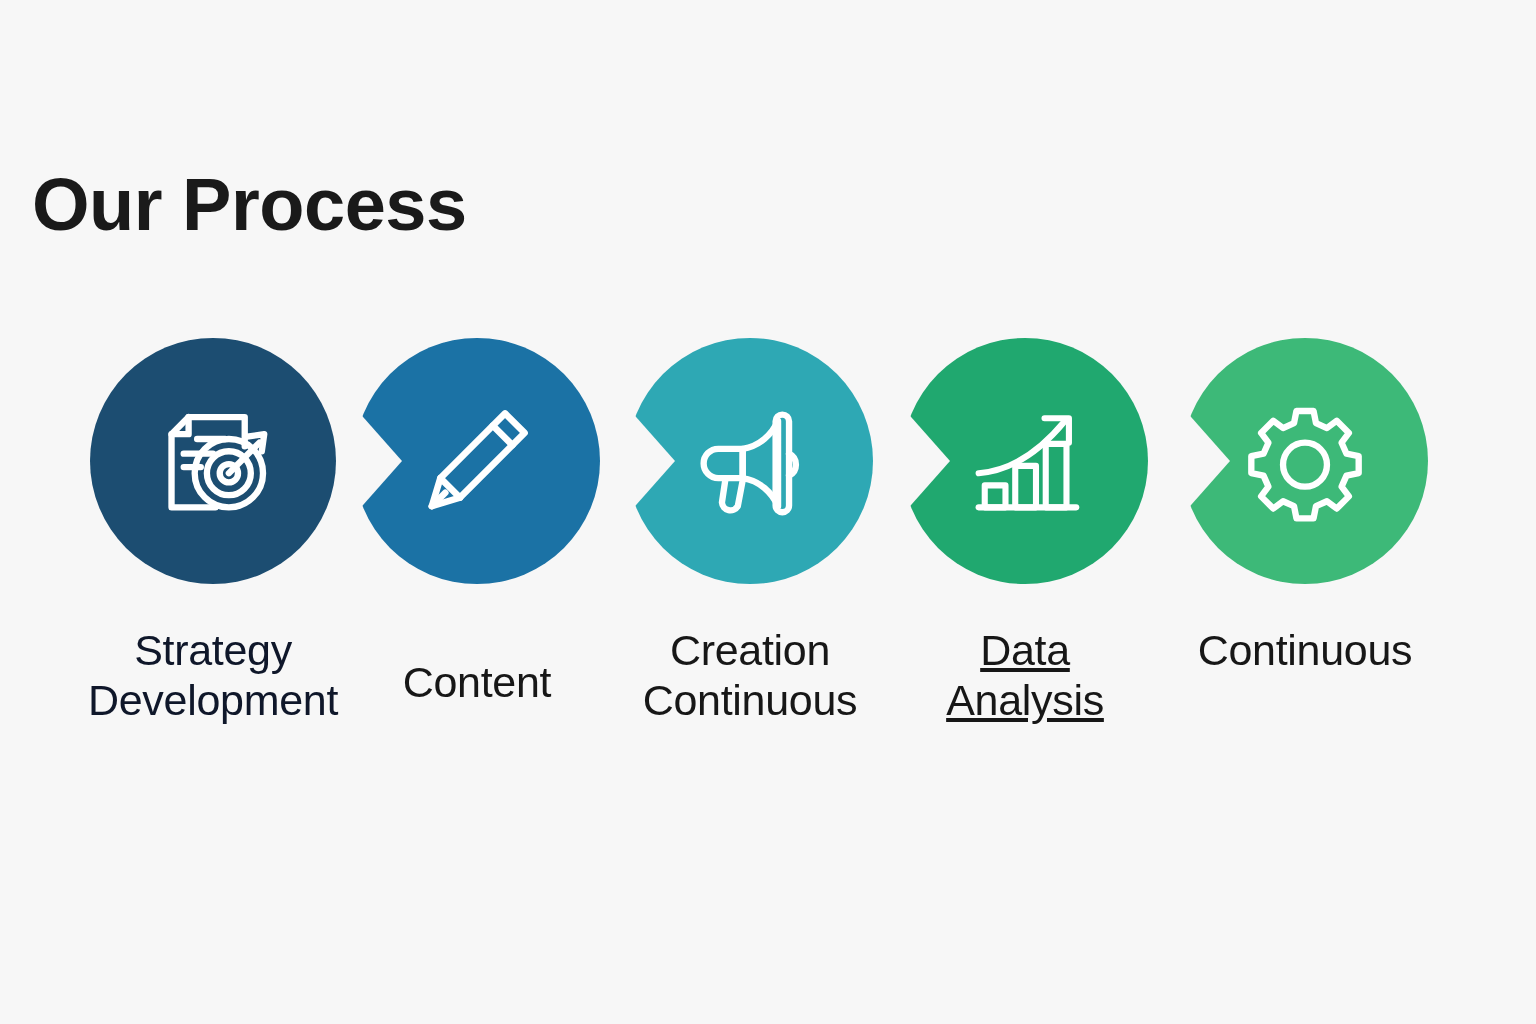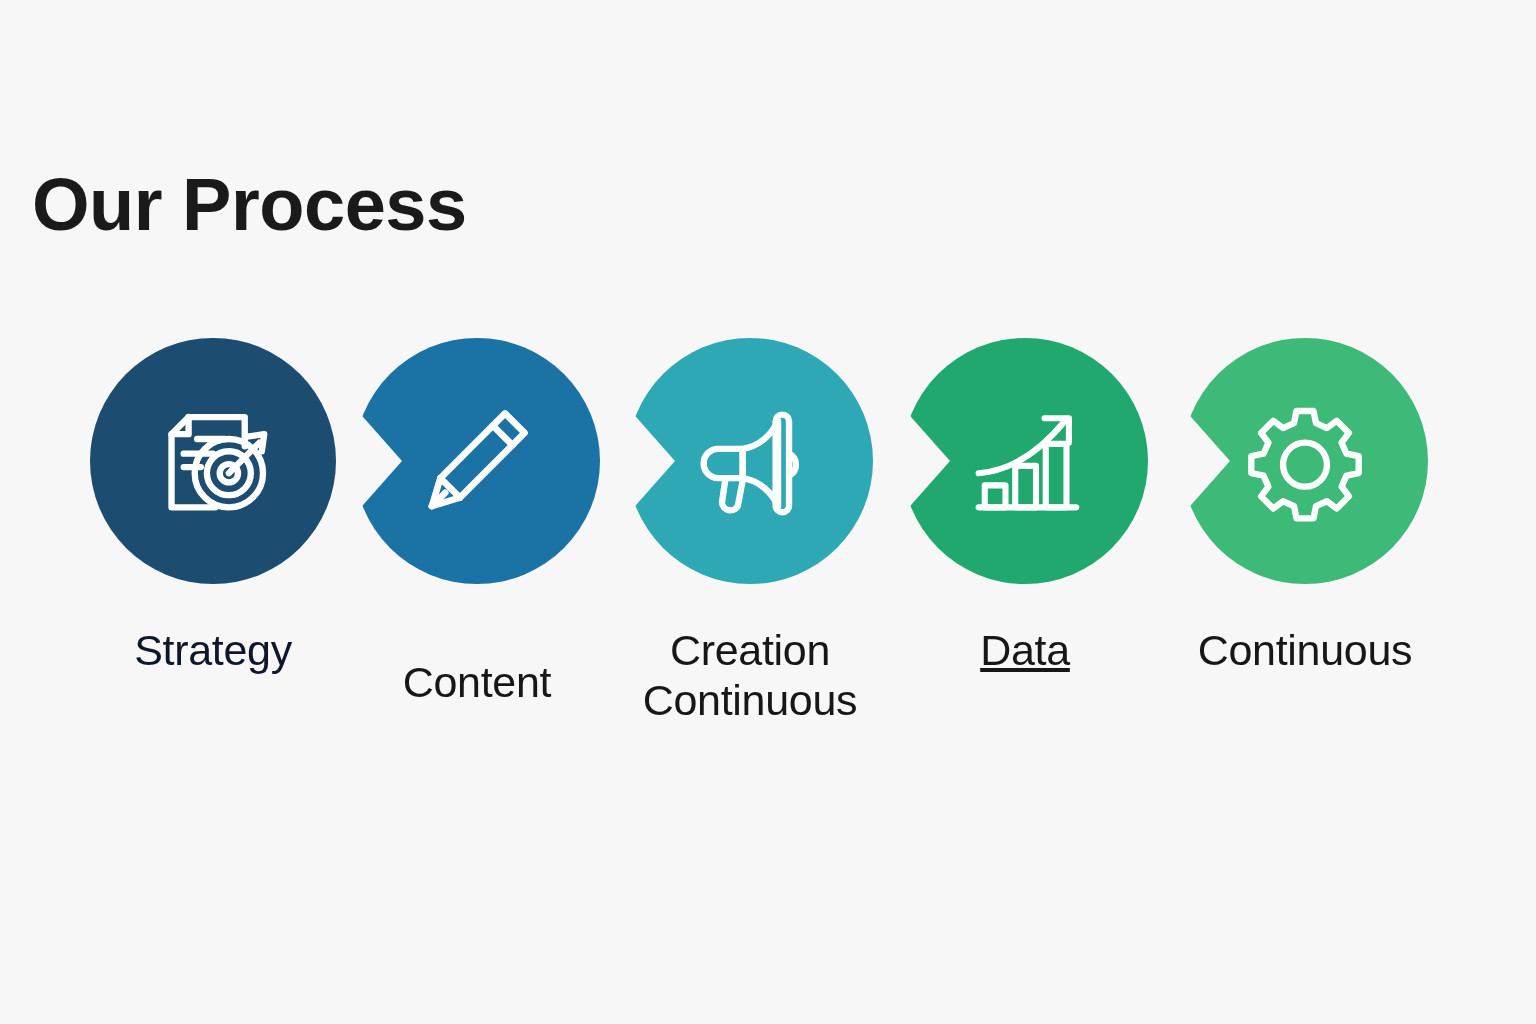--- a/index.html
+++ b/index.html
@@ -122,20 +122,21 @@
           <circle cx="63" cy="60" r="28"></circle>
           <circle cx="63" cy="60" r="18"></circle>
           <circle cx="63" cy="60" r="7.5"></circle>
           <path d="M63 60 L88 35"></path>
           <path d="M78 30 L92 28 L90 42"></path>
         </svg>
       </div>
     </div>
     <div class="step-label" style="color: #0f172a;">
       <span class="lbl-line">Strategy</span>
+      <span class="lbl-line">Development</span>
     </div>
   </div>
 
   <div class="process-step" id="step-1">
     <div class="step-circle">
       <svg class="disc" viewBox="0 0 246 246">
         <defs>
           <mask id="notch-mask-1">
             <rect x="0" y="0" width="246" height="246" fill="#fff"></rect>
             <path d="M-6 62 L48 123 L-6 184 Z" fill="#000"></path>
@@ -201,20 +202,21 @@
           <rect x="17" y="70" width="17" height="18"></rect>
           <rect x="42" y="54" width="17" height="34"></rect>
           <rect x="67" y="36" width="17" height="52"></rect>
           <path d="M12 60 C38 58 62 42 82 18"></path>
           <path d="M66 15 H86 V35"></path>
         </svg>
       </div>
     </div>
     <div class="step-label" style="color: rgb(23, 23, 23); text-decoration: underline;">
       <span class="lbl-line">Data</span>
+      <span class="lbl-line">Analysis</span>
     </div>
   </div>
 
   <div class="process-step" id="step-4">
     <div class="step-circle">
       <svg class="disc" viewBox="0 0 246 246">
         <defs>
           <mask id="notch-mask-4">
             <rect x="0" y="0" width="246" height="246" fill="#fff"></rect>
             <path d="M-6 62 L48 123 L-6 184 Z" fill="#000"></path>

